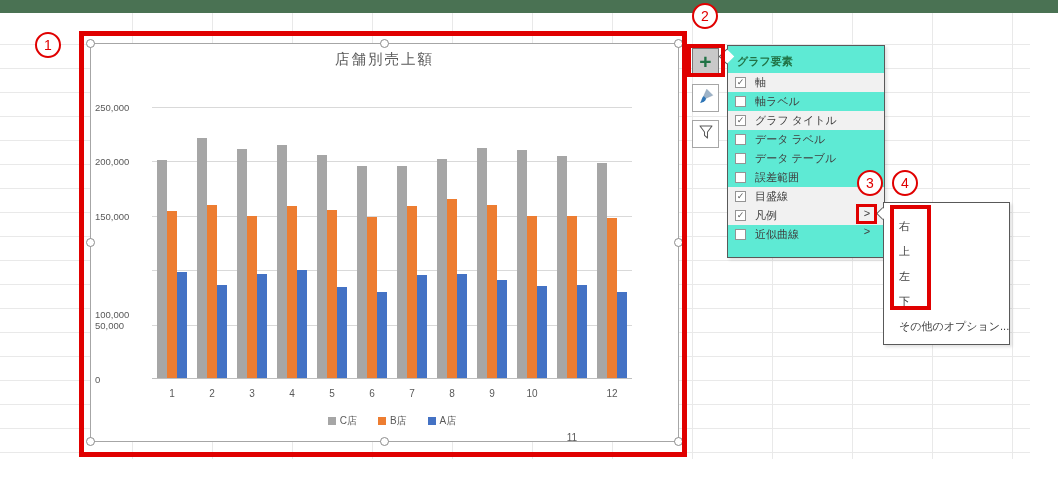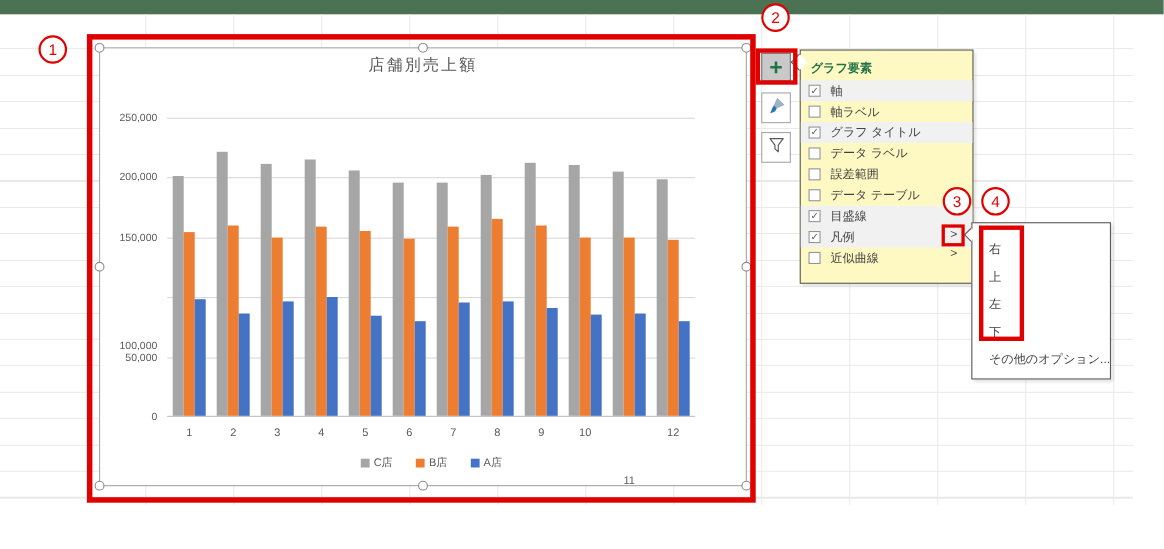--- a/index.html
+++ b/index.html
@@ -16,39 +16,39 @@
 
   
   .chart-frame { position:absolute; left:90px; top:43px; width:589px; height:399px;
     background:#fff; border:1px solid #a6a6a6; z-index:3; }
   .handle { position:absolute; width:9px; height:9px; border-radius:50%;
     background:#fff; border:1.5px solid #8c8c8c; z-index:4; }
   .chart-title { position:absolute; left:90px; top:50px; width:589px; text-align:center;
     font-size:14.5px; color:#595959; z-index:4; letter-spacing:2px; }
   .gridline { position:absolute; height:1px; background:#d9d9d9; z-index:4; }
   .axisline { position:absolute; height:1px; background:#bfbfbf; z-index:4; }
-  .ytick { position:absolute; width:48px; text-align:right; font-size:9.5px; color:#595959; z-index:4; }
+  .ytick { position:absolute; width:48px; text-align:left; font-size:9.5px; color:#595959; z-index:4; }
   .xtick { position:absolute; width:24px; text-align:center; font-size:10px; color:#595959; z-index:4; }
   .bar { position:absolute; z-index:4; }
   .legend { position:absolute; left:152px; top:414px; width:480px; display:flex;
     justify-content:center; gap:21px; z-index:4; }
   .legend-item { display:flex; align-items:center; gap:4px; font-size:10px; color:#595959; }
   .legend-swatch { width:8px; height:8px; display:inline-block; }
 
   
   .side-btn { position:absolute; width:27px; display:flex; align-items:center;
     justify-content:center; z-index:5; background:#fff; border:1px solid #a6a6a6; }
   .plus-btn { left:692px; top:48px; height:26px; background:#c9c9c9; border:1px solid #767676;
     font-size:21px; line-height:1; color:#1e7145; font-weight:bold; }
   .brush-btn { left:692px; top:84px; height:28px; }
   .funnel-btn { left:692px; top:120px; height:28px; }
 
   
   .menu { position:absolute; left:727px; top:45px; width:158px; height:213px;
-    background:#fef9c3; border:1px solid #595959; z-index:5; box-shadow:2px 2px 3px rgba(0,0,0,.12); }
+    background:#5eead4; border:1px solid #595959; z-index:5; box-shadow:2px 2px 3px rgba(0,0,0,.12); }
   .menu-header { margin:8px 0 4px 9px; font-size:11px; font-weight:bold; }
   .menu-row { height:19px; display:flex; align-items:center; padding-left:7px; gap:9px; cursor:default; }
   .menu-row.checked { background:#f1f1f1; }
   .cbx { width:11px; height:11px; border:1px solid #949494; background:#fff; flex:0 0 auto;
     display:flex; align-items:center; justify-content:center; font-size:9px; color:#595959; line-height:1; }
   .menu-label { font-size:11px; color:#404040; white-space:nowrap; }
   .flyarrow { position:absolute; width:14px; text-align:center; font-size:11px; color:#404040; z-index:6; }
 
   
   .submenu { position:absolute; left:883px; top:202px; width:127px; height:143px;
@@ -194,25 +194,25 @@
         <div class="menu-row checked">
           <span class="cbx">✓</span>
           <span class="menu-label">グラフ タイトル</span>
         </div>
         <div class="menu-row">
           <span class="cbx"></span>
           <span class="menu-label">データ ラベル</span>
         </div>
         <div class="menu-row">
           <span class="cbx"></span>
+          <span class="menu-label">データ テーブル</span>
+        </div>
+        <div class="menu-row">
+          <span class="cbx"></span>
           <span class="menu-label">誤差範囲</span>
-        </div>
-        <div class="menu-row">
-          <span class="cbx"></span>
-          <span class="menu-label">データ テーブル</span>
         </div>
         <div class="menu-row checked">
           <span class="cbx">✓</span>
           <span class="menu-label">目盛線</span>
         </div>
         <div class="menu-row checked">
           <span class="cbx">✓</span>
           <span class="menu-label">凡例</span>
         </div>
         <div class="menu-row">

